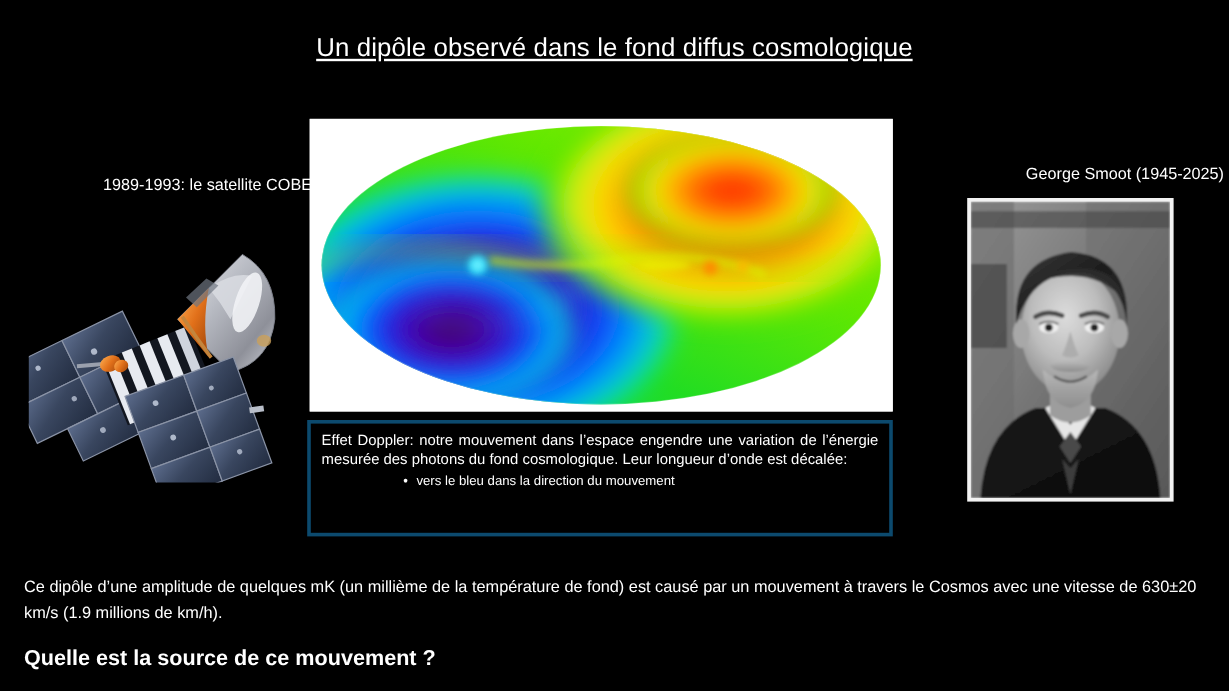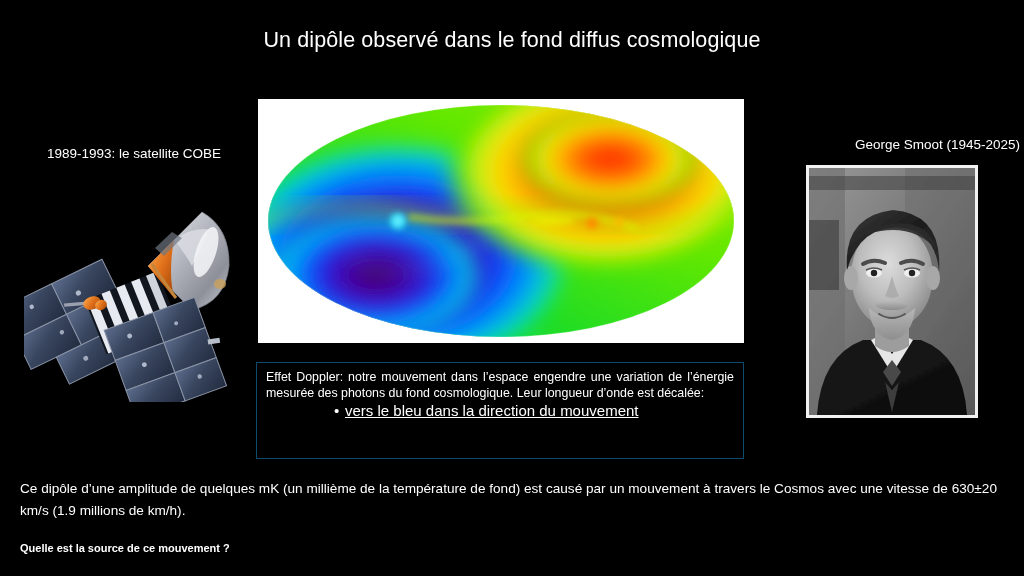--- a/index.html
+++ b/index.html
@@ -20,34 +20,35 @@
   #slide-title {
     position: absolute;
     left: 0;
     top: 26px;
     width: 1024px;
     text-align: center;
     font-size: 21.5px;
     line-height: 28px;
     letter-spacing: 0.1px;
     color: #ffffff;
+    text-decoration: underline;
   }
   #slide-title .tline { display: block; white-space: nowrap; }
 
   
   #cobe-caption {
     position: absolute;
     left: 8px;
     top: 145px;
     width: 252px;
     text-align: center;
     font-size: 13.5px;
     line-height: 18px;
   }
-  #cobe-caption .cap-line { display: block; }
+  #cobe-caption .cap-line { display: block; text-align: right; }
   #cobe-caption .italic { font-style: italic; }
 
   
   #cobe-satellite {
     position: absolute;
     left: 24px;
     top: 206px;
     width: 216px;
     height: 196px;
   }
@@ -63,43 +64,41 @@
   }
   #cmb-map-svg { display: block; width: 486px; height: 244px; }
 
   
   #doppler-box {
     position: absolute;
     left: 256px;
     top: 350px;
     width: 488px;
     height: 97px;
-    border: 1px solid #0c4a6e;
+    border: 3px solid #0c4a6e;
     box-sizing: border-box;
     background: #000000;
     padding: 6px 9px 4px 9px;
-    margin-top: 12px;
   }
   #doppler-box .dp-para {
     font-size: 12.4px;
     line-height: 16.4px;
     text-align: justify;
     text-justify: inter-word;
     margin: 0;
   }
   #doppler-box .dp-bullets {
     margin: 1px 0 0 0;
     padding: 0;
     list-style: none;
   }
   #doppler-box .dp-bullets li {
-    font-size: 15px;
+    font-size: 11px;
     line-height: 16.8px;
     padding-left: 68px;
-    text-decoration: underline;
   }
   #doppler-box .dp-bullets li .bullet-dot {
     display: inline-block;
     width: 11px;
   }
 
   
   #smoot-caption {
     position: absolute;
     left: 764px;
@@ -132,21 +131,21 @@
     top: 478px;
     width: 986px;
     font-size: 13.6px;
     line-height: 22px;
   }
   #question-line {
     position: absolute;
     left: 20px;
     top: 538px;
     width: 700px;
-    font-size: 11px;
+    font-size: 18px;
     font-weight: bold;
     line-height: 20px;
   }
 </style>
 </head>
 <body style="background: rgb(0, 0, 0); color: rgb(255, 255, 255);">
 
 <div id="slide-title">
   <span class="tline">Un dipôle observé dans le fond diffus cosmologique</span>
 </div>

